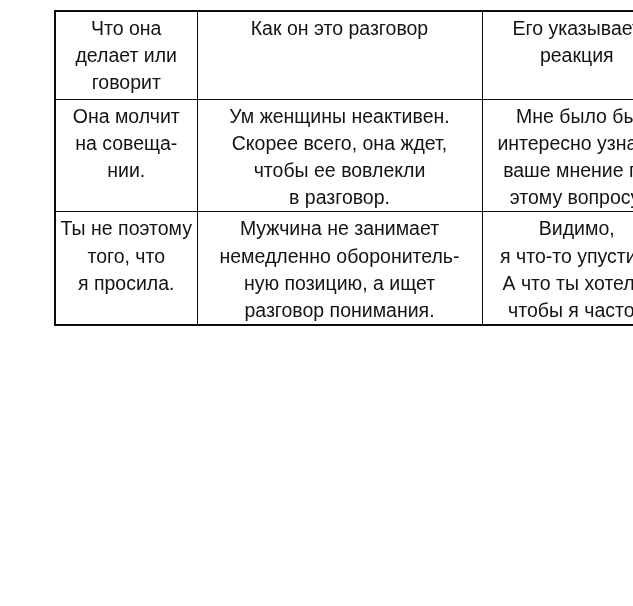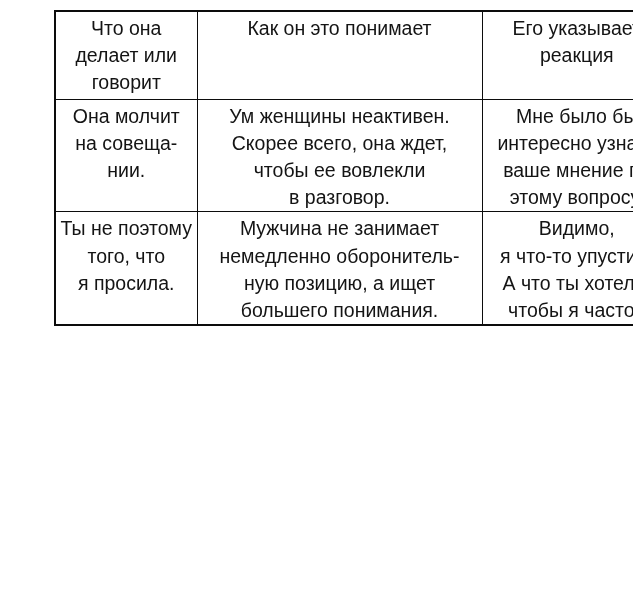--- a/index.html
+++ b/index.html
@@ -54,21 +54,21 @@
     <colgroup>
       <col class="c1">
       <col class="c2">
       <col class="c3">
     </colgroup>
     <thead>
       <tr class="row-header">
         <th>Что она
 делает или
 говорит</th>
-        <th>Как он это понимает</th>
+        <th>Как он это разговор</th>
         <th>Его указывает
 реакция</th>
       </tr>
     </thead>
     <tbody>
       <tr class="row-1">
         <td>Она молчит
 на совеща-
 нии.</td>
         <td>Ум женщины неактивен.
@@ -80,21 +80,21 @@
 ваше мнение по
 этому вопросу.</td>
       </tr>
       <tr class="row-3">
         <td>Ты не поэтому
 того, что
 я просила.</td>
         <td>Мужчина не занимает
 немедленно оборонитель-
 ную позицию, а ищет
-большего понимания.</td>
+разговор понимания.</td>
         <td>Видимо,
 я что-то упустил.
 А что ты хотела,
 чтобы я часто?</td>
       </tr>
     </tbody>
   </table>
 </div>
 
 </body></html>

